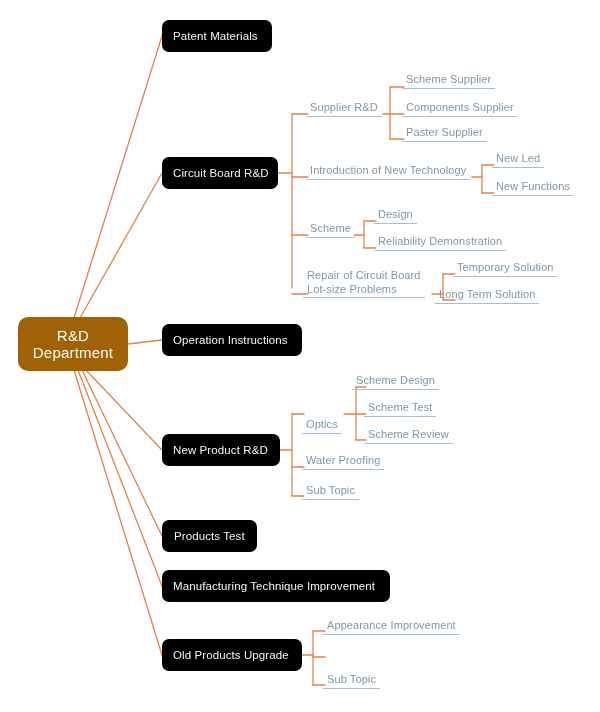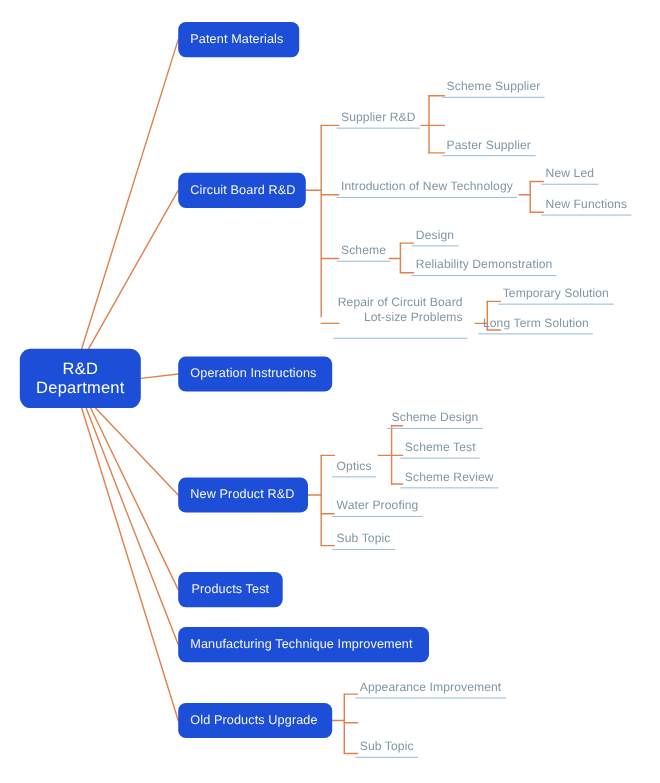--- a/index.html
+++ b/index.html
@@ -10,34 +10,34 @@
     overflow:hidden;
     position:relative;
   }
   #canvas{position:absolute;left:0;top:0;width:600px;height:712px;}
   #links{position:absolute;left:0;top:0;width:600px;height:712px;pointer-events:none;}
 
   
   .center-node{
     position:absolute;
     box-sizing:border-box;
-    background:#1d4ed8;
+    background:#a16207;
     border-radius:10px;
     color:#ffffff;
     font-size:15px;
     line-height:17px;
     text-align:center;
     display:flex;align-items:center;justify-content:center;
     letter-spacing:0.2px;
   }
   
   .main-node{
     position:absolute;
     box-sizing:border-box;
-    background:#1d4ed8;
+    background:#000000;
     border-radius:7px;
     color:#f3f6ef;
     font-size:11.5px;
     line-height:13px;
     display:flex;align-items:center;
     padding:0 11px;
     white-space:nowrap;
     letter-spacing:0.1px;
   }
   
@@ -47,23 +47,23 @@
     color:#7f96a5;
     font-size:11px;
     line-height:13px;
     white-space:nowrap;
     padding:0 4px 2px 4px;
     border-bottom:1.2px solid #9fc0d8;
     letter-spacing:0.1px;
   }
   .sub-node.two-line{
     white-space:pre-line;
-    text-align:right;
+    text-align:left;
     line-height:14px;
-    padding-bottom:11px;
+    padding-bottom:1px;
   }
 </style>
 </head>
 <body>
 
 <div id="canvas">
 
   <svg id="links" viewBox="0 0 600 712" width="600" height="712" xmlns="http://www.w3.org/2000/svg">
     <g fill="none" stroke="#e0824c" stroke-width="1.3" stroke-linecap="round">
 
@@ -144,20 +144,21 @@
 
   <div class="sub-node" style="left:306px;top:164px;">Introduction of New Technology</div>
 
   <div class="sub-node" style="left:306px;top:222px;">Scheme</div>
 
   <div class="sub-node two-line" style="left:303px;top:268px;">Repair of  Circuit Board
 Lot-size Problems</div>
 
   <div class="sub-node" style="left:402px;top:73px;">Scheme Supplier</div>
 
+  <div class="sub-node" style="left:402px;top:101px;">Components Supplier</div>
 
   <div class="sub-node" style="left:402px;top:126px;">Paster Supplier</div>
 
   <div class="sub-node" style="left:492px;top:152px;">New Led</div>
 
   <div class="sub-node" style="left:492px;top:180px;">New Functions</div>
 
   <div class="sub-node" style="left:374px;top:208px;">Design</div>
 
   <div class="sub-node" style="left:374px;top:235px;">Reliability Demonstration</div>

